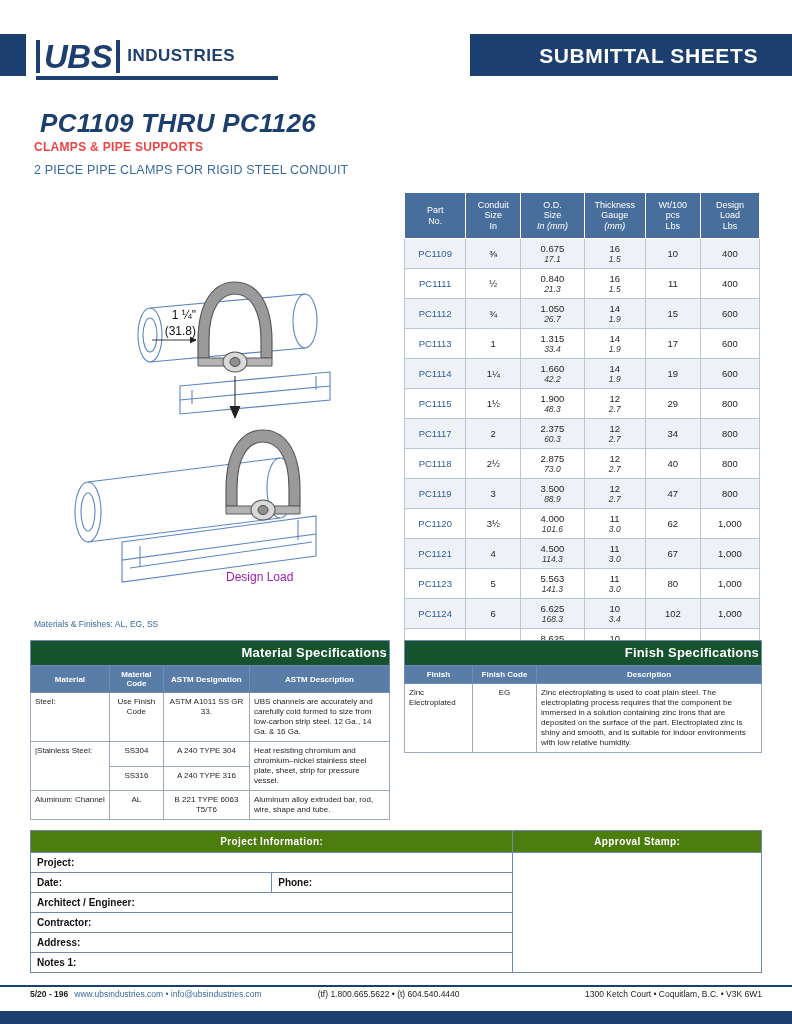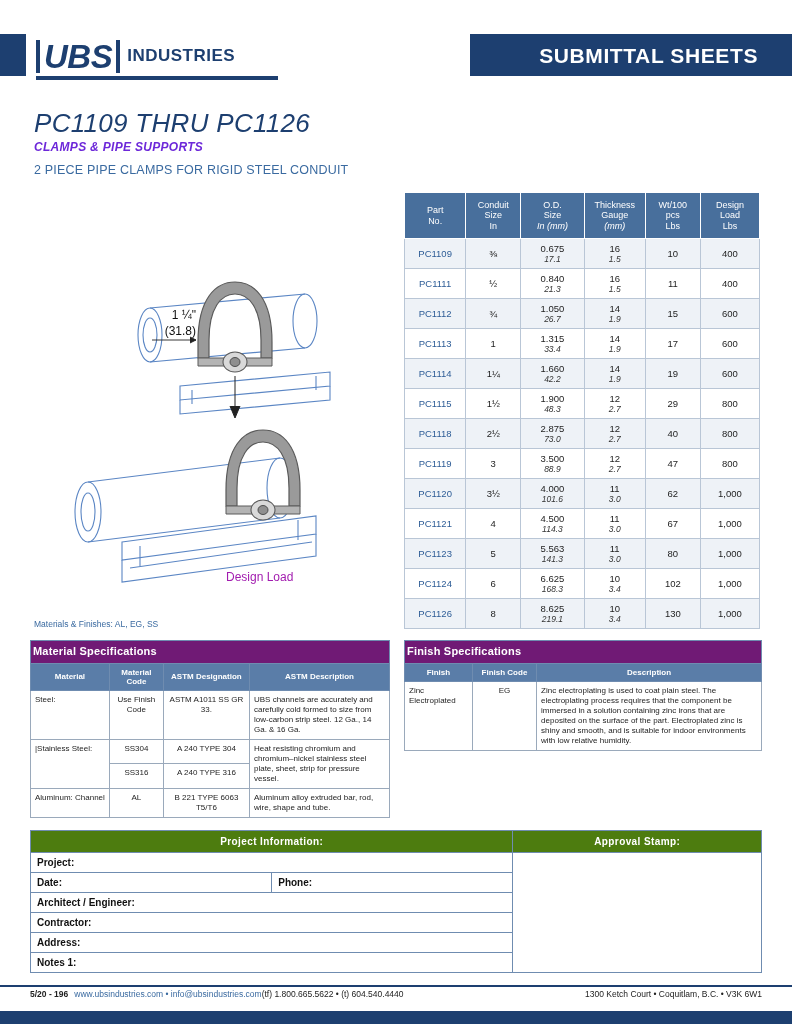--- a/index.html
+++ b/index.html
@@ -47,27 +47,27 @@
     position:absolute; left:36px; top:76px; width:242px; height:4px;
     background:#1d3f70;
   }
   .submittal {
     position:absolute; right:34px; top:44px;
     color:#ffffff; font-weight:bold; font-size:21px; letter-spacing:0.6px;
   }
 
   
   .title-main {
-    position:absolute; left:34px; top:108px;
-    color:#1d3f70; font-weight:normal; font-style:italic;
+    position:absolute; left:40px; top:108px;
+    color:#1d3f70; font-weight:bold; font-style:italic;
     font-size:26px; letter-spacing:0.3px;
   }
   .title-sub1 {
     position:absolute; left:34px; top:140px;
-    color:#6d28d9; font-weight:bold; font-style:italic;
+    color:#ef4444; font-weight:bold; 
     font-size:12px; letter-spacing:0.3px;
   }
   .title-sub2 {
     position:absolute; left:34px; top:163px;
     color:#3a6aa0; font-weight:normal; font-size:12.5px; letter-spacing:0.2px;
   }
 
   
   .drawing { position:absolute; left:30px; top:190px; width:370px; height:400px; }
   .dim-label {
@@ -105,22 +105,22 @@
   .mf-note {
     position:absolute; left:34px; top:619px;
     color:#3a6aa0; font-size:8.5px;
   }
 
   
   .mat-wrap { position:absolute; left:30px; top:640px; width:360px; }
   .fin-wrap { position:absolute; left:404px; top:640px; width:358px; }
   table.blk { border-collapse:collapse; width:100%; font-size:8px; }
   table.blk .band {
-    background:#701a75; color:#ffffff; text-align:left;
-    font-weight:bold; font-size:11px; padding:4px 2px; letter-spacing:0.2px;
+    background:#14532d; color:#ffffff; text-align:right;
+    font-weight:bold; font-size:13px; padding:4px 2px; letter-spacing:0.2px;
     border:1px solid #6f8cb0;
   }
   table.blk th.sub {
     background:#5a7da8; color:#ffffff; font-weight:bold; font-size:8px;
     padding:4px 3px; border:1px solid #6f8cb0; text-align:center;
   }
   table.blk td {
     border:1px solid #9aa9bb; padding:4px 4px; vertical-align:top;
     color:#1d1d1d; font-size:8px; line-height:1.25; background:#ffffff;
   }
@@ -145,21 +145,21 @@
     position:absolute; left:0; top:985px; width:792px; height:22px;
     border-top:2px solid #1d3f70;
   }
   .footer-inner {
     position:absolute; left:0; top:989px; width:792px;
     display:flex; align-items:center; font-size:8.5px; color:#222;
     padding:0 30px;
   }
   .f-left { font-weight:bold; }
   .f-web { color:#3a6aa0; margin-left:6px; font-weight:normal; }
-  .f-mid { }
+  .f-mid { margin-left:56px; }
   .f-right { margin-left:auto; }
   .footer-bar {
     position:absolute; left:0; top:1011px; width:792px; height:13px; background:#1d3f70;
   }
   .top-bar { position:absolute; left:0; top:0; width:792px; height:12px; background:#ffffff; }
 </style>
 </head>
 <body>
 
 <div class="page">
@@ -310,20 +310,28 @@
         </tr>
         <tr>
           <td class="part">PC1115</td>
           <td>1½</td>
           <td>1.900<span class="od-metric">48.3</span></td>
           <td>12<span class="th-metric">2.7</span></td>
           <td>29</td>
           <td>800</td>
         </tr>
         <tr>
+          <td class="part">PC1117</td>
+          <td>2</td>
+          <td>2.375<span class="od-metric">60.3</span></td>
+          <td>12<span class="th-metric">2.7</span></td>
+          <td>34</td>
+          <td>800</td>
+        </tr>
+        <tr>
           <td class="part">PC1118</td>
           <td>2½</td>
           <td>2.875<span class="od-metric">73.0</span></td>
           <td>12<span class="th-metric">2.7</span></td>
           <td>40</td>
           <td>800</td>
         </tr>
         <tr>
           <td class="part">PC1119</td>
           <td>3</td>

